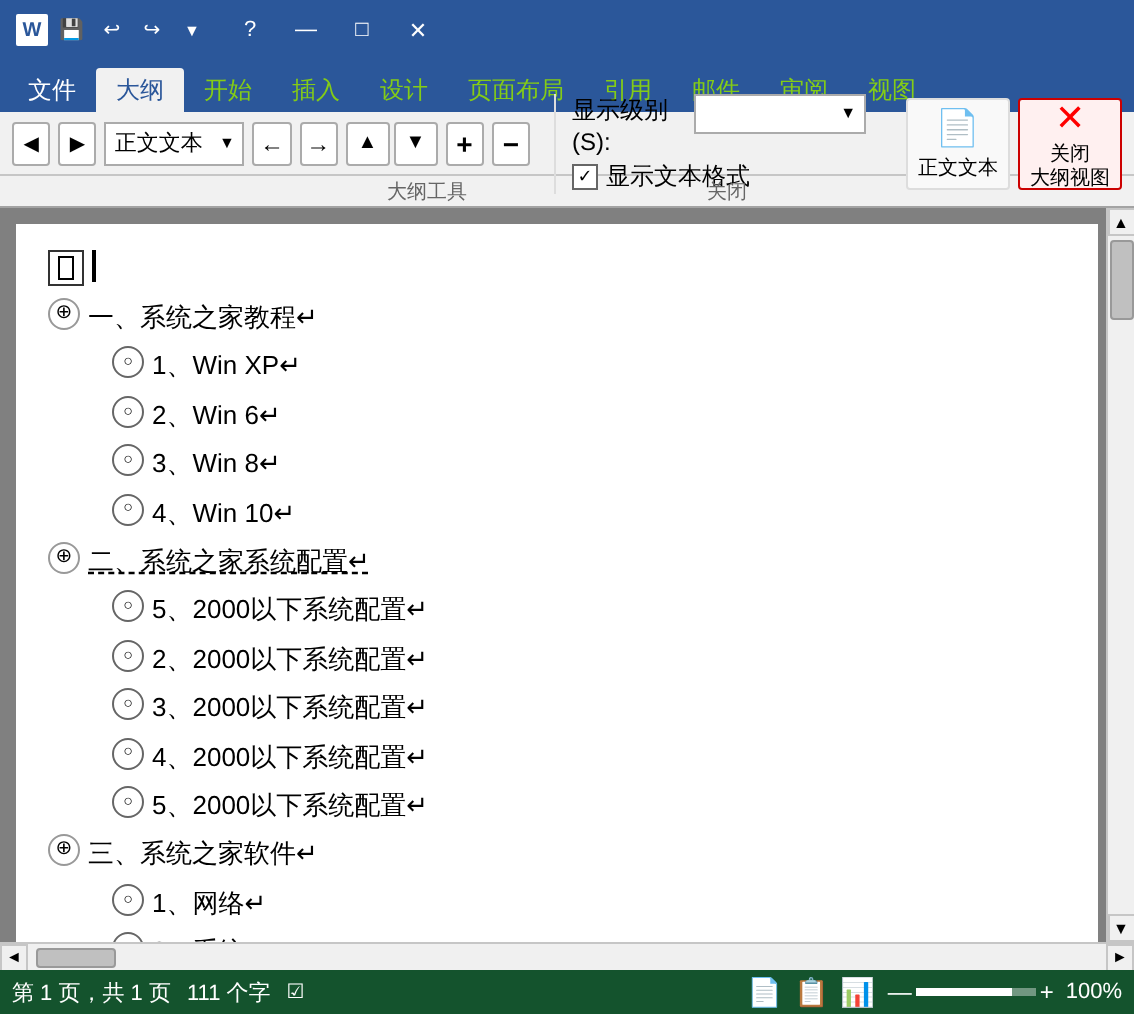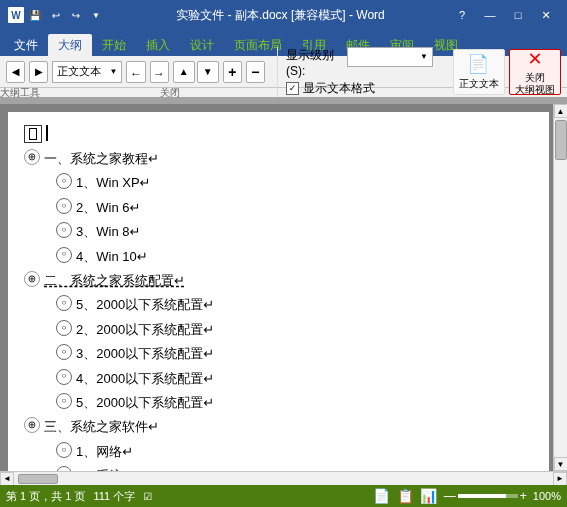--- a/index.html
+++ b/index.html
@@ -244,21 +244,21 @@
     }
     .level2 { margin-left: 28px; }
     .outline-text {
       flex: 1;
       font-size: 13px;
     }
     .level1-text { font-weight: normal; }
 
     
     .status-bar {
-      background: #4d7c0f;
+      background: #14532d;
       height: 22px;
       display: flex;
       align-items: center;
       padding: 0 6px;
       color: white;
       font-size: 11px;
       justify-content: space-between;
     }
     .status-left { display: flex; gap: 8px; align-items: center; }
     .status-right { display: flex; gap: 6px; align-items: center; }
@@ -317,21 +317,20 @@
 <div class="main-wrapper">
 
   <div class="title-bar">
     <div class="title-bar-icons">
       <span class="title-icon" style="background:#fff;color:#2b579a;font-weight:bold;font-size:10px;padding:1px 2px;border-radius:1px;">W</span>
       <span class="title-icon">💾</span>
       <span class="title-icon">↩</span>
       <span class="title-icon">↪</span>
       <span class="title-icon" style="font-size:8px;">▼</span>
     </div>
-    <span class="title-text">实验文件 - 副本.docx [兼容模式] - Word</span>
     <div class="title-controls">
       <span class="title-btn">?</span>
       <span class="title-btn">—</span>
       <span class="title-btn">□</span>
       <span class="title-btn close">✕</span>
     </div>
   </div>
 
   <div class="ribbon-tabs">
     <div class="ribbon-tab" style="background:#fff0;color:white;">文件</div>
@@ -387,21 +386,21 @@
           <div>正文文本</div>
         </div>
         <div class="big-btn big-btn-red" style="width:52px;height:46px;font-size:10px;">
           <div style="font-size:18px;color:red;">✕</div>
           <div style="line-height:1.2;white-space:pre-wrap;text-align:center;">关闭
 大纲视图</div>
         </div>
       </div>
     </div>
 
-    <div style="display:flex;background:#f1f1f1;border-bottom:7px solid #a3a3a3;height:16px;align-items:center;gap:60px;font-size:10px;color:#666;">
+    <div style="display:flex;background:#f1f1f1;border-bottom:1px solid #a3a3a3;height:16px;align-items:center;justify-content:center;gap:60px;font-size:10px;color:#666;">
       <span>大纲工具</span>
       <span style="margin-left:60px;">关闭</span>
     </div>
   </div>
 
   <div class="doc-wrapper">
     <div class="doc-content">
 
       <div class="outline-item level2" style="margin-left:0;margin-bottom:4px;">
         <div style="width:18px;height:18px;border:1px solid #333;display:flex;align-items:center;justify-content:center;margin-right:4px;background:white;flex-shrink:0;">

